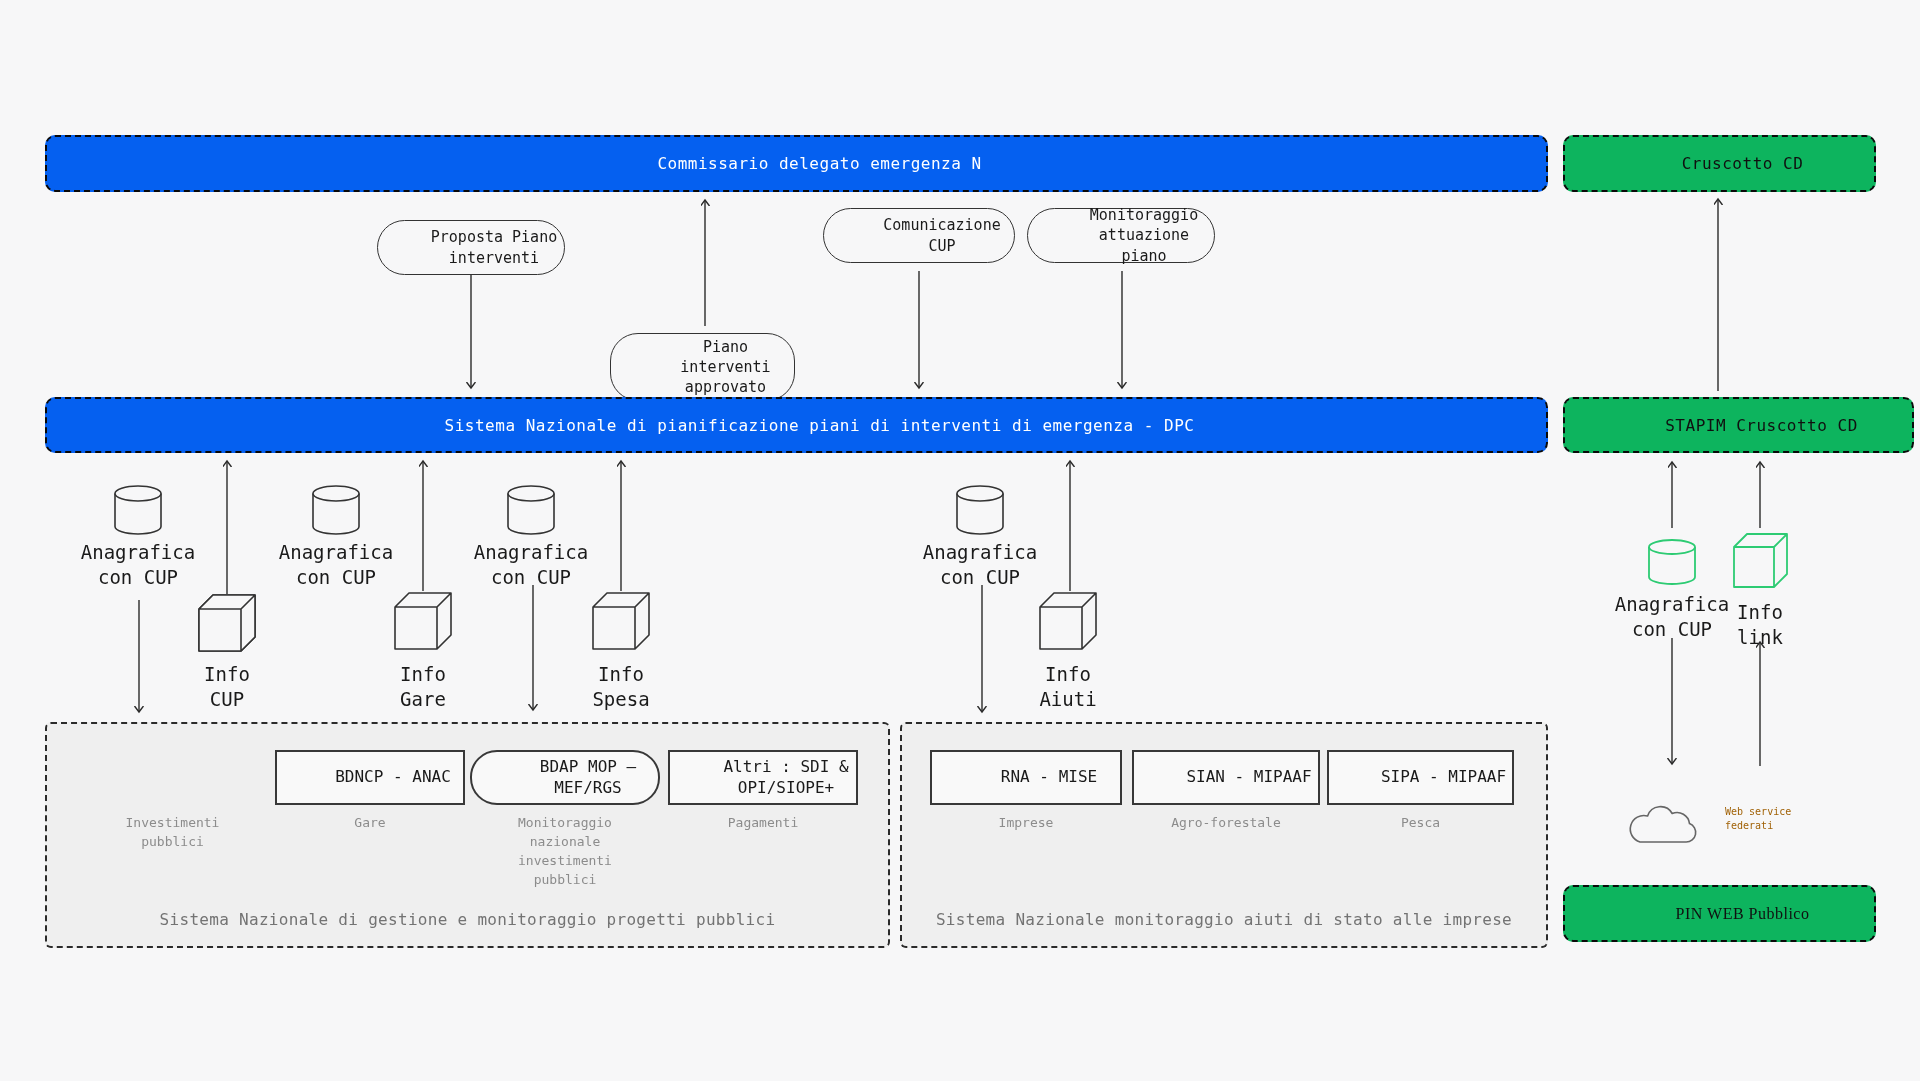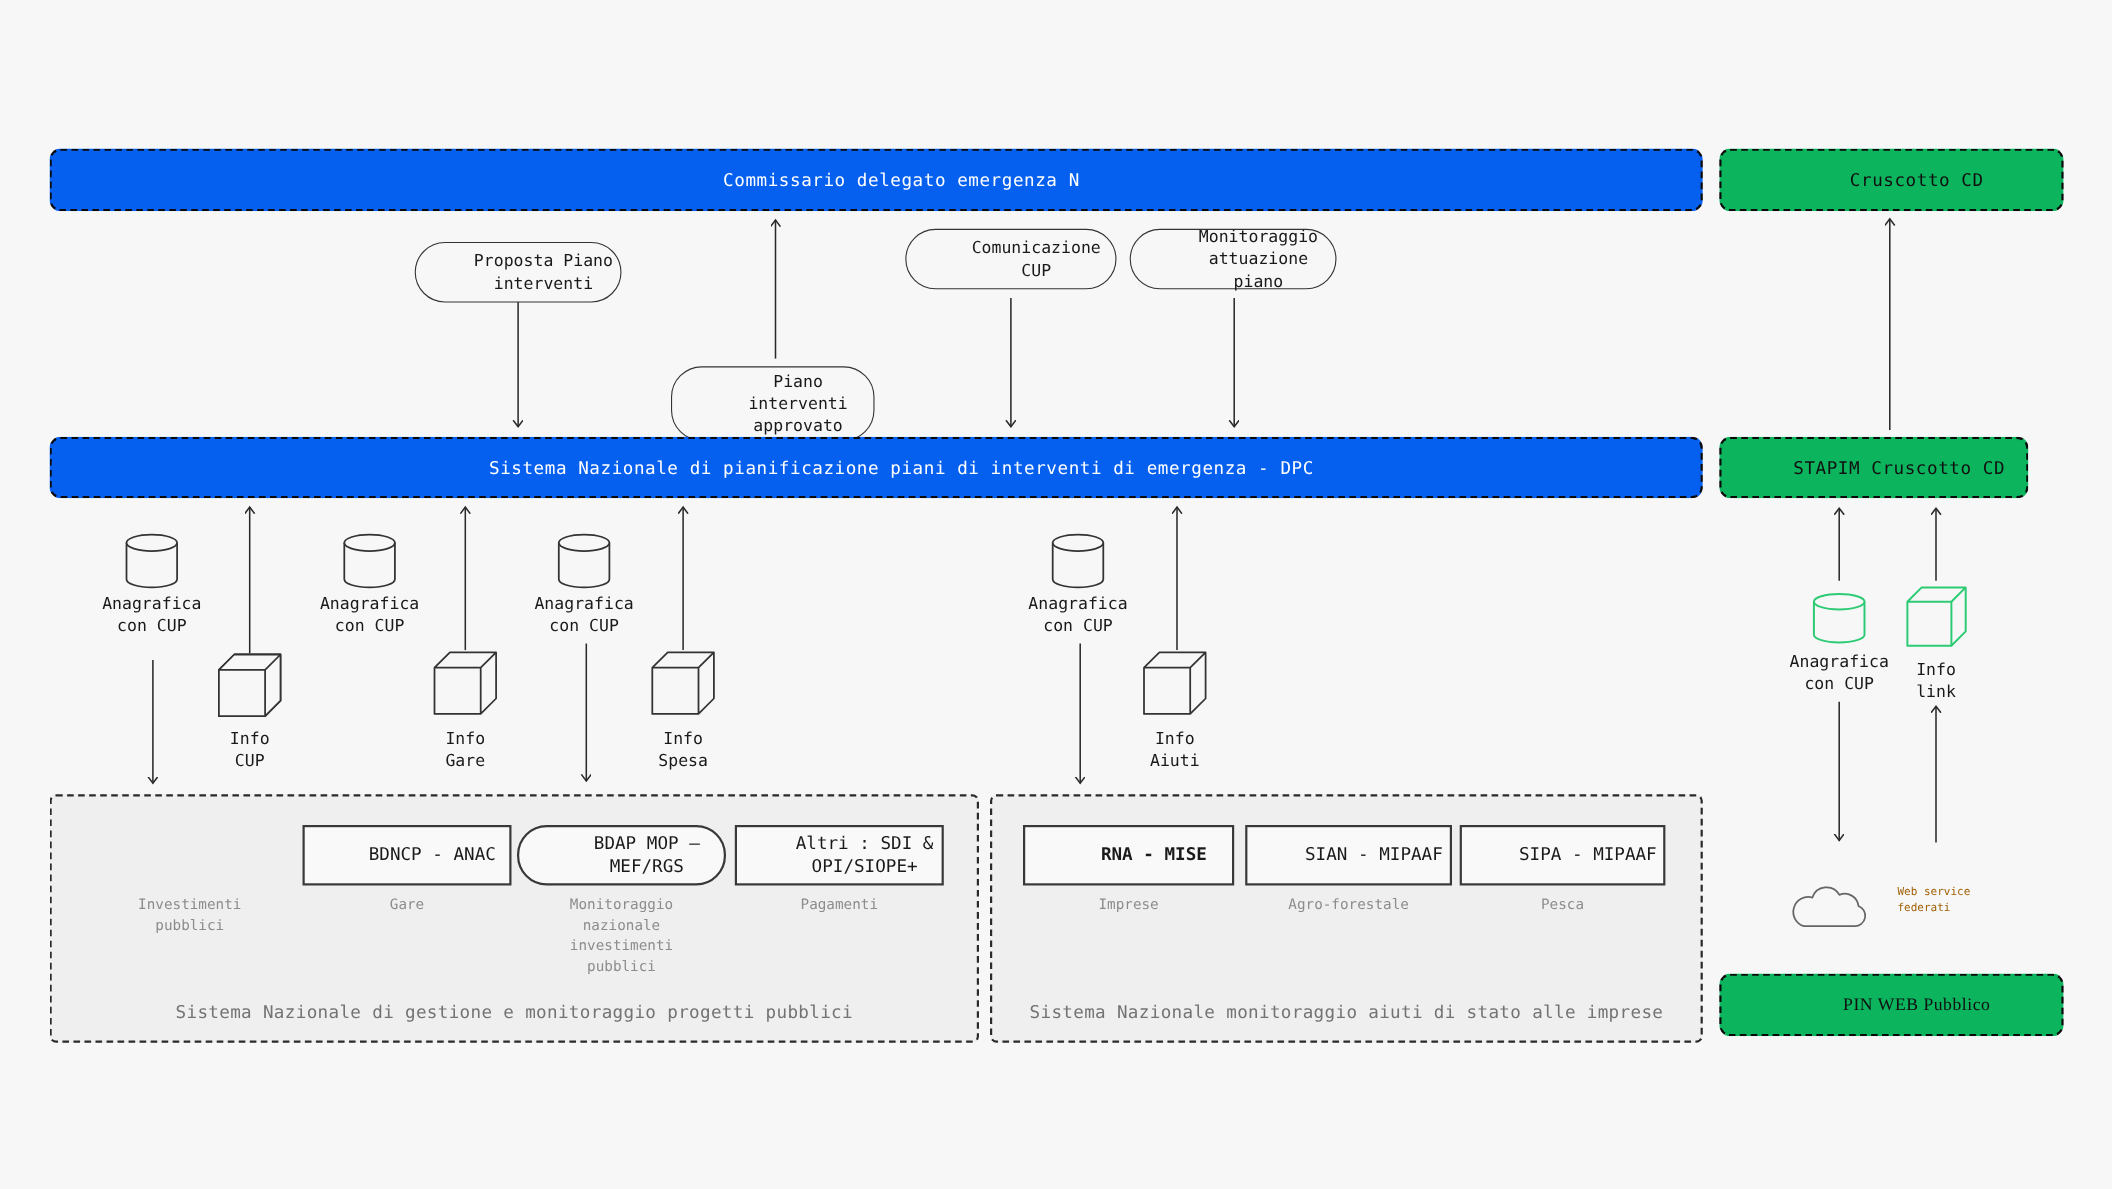--- a/index.html
+++ b/index.html
@@ -9,21 +9,21 @@
     overflow:hidden;
   }
   .overlay{position:absolute;left:0;top:0;z-index:1;}
   .node{position:absolute;z-index:2;box-sizing:border-box;display:flex;align-items:center;justify-content:center;text-align:center;white-space:pre-line;padding-left:46px;}
   .bar{background:#0560f0;border:2px dashed #0a0a0a;border-radius:10px;color:#fff;font-size:16px;letter-spacing:.5px;}
   .greenbox{background:#0db45e;border:2px dashed #0a0a0a;border-radius:10px;color:#101010;font-size:16px;letter-spacing:.5px;}
   .stadium{background:#f7f7f8;border:1.6px solid #333;border-radius:28px;font-size:15px;line-height:1.35;}
   .container{position:absolute;z-index:0;box-sizing:border-box;background:#efefef;border:2px dashed #2a2a2a;border-radius:6px;}
   .cell{background:#f9f9f9;border:2px solid #383838;font-size:16px;line-height:1.3;z-index:2;}
   .caption{position:absolute;z-index:2;color:#8c8c8c;font-size:13px;line-height:1.45;text-align:center;white-space:pre-line;}
-  .label{position:absolute;z-index:2;font-size:15px;line-height:1.3;text-align:center;white-space:pre-line;color:#1a1a1a;}
+  .label{position:absolute;z-index:2;font-size:19px;line-height:1.3;text-align:center;white-space:pre-line;color:#1a1a1a;}
   .boxtitle{position:absolute;z-index:2;font-size:16px;text-align:center;color:#737373;letter-spacing:.3px;}
   .ws-label{position:absolute;z-index:2;font-size:10px;line-height:1.35;text-align:left;white-space:pre-line;color:#a16207;margin-left:16px;}
 </style>
 </head>
 <body>
 
 <div class="canvas">
 
   <svg class="overlay" width="1920" height="1081">
     <defs>
@@ -119,21 +119,21 @@
   <div class="node stadium" style="left:377px;top:220px;width:188px;height:55px;">Proposta Piano
 interventi</div>
   <div class="node stadium" style="left:823px;top:208px;width:192px;height:55px;">Comunicazione
 CUP</div>
   <div class="node stadium" style="left:1027px;top:208px;width:188px;height:55px;">Monitoraggio
 attuazione piano</div>
   <div class="node stadium" style="left:610px;top:333px;width:185px;height:68px;">Piano interventi
 approvato</div>
 
   <div class="node bar" style="left:45px;top:397px;width:1503px;height:56px;">Sistema Nazionale di pianificazione piani di interventi di emergenza - DPC</div>
-  <div class="node greenbox" style="left:1563px;top:397px;width:281px;height:56px;">STAPIM Cruscotto CD</div>
+  <div class="node greenbox" style="left:1563px;top:397px;width:351px;height:56px;">STAPIM Cruscotto CD</div>
 
   <div class="label" style="left:68px;top:540px;width:140px;">Anagrafica
 con CUP</div>
   <div class="label" style="left:266px;top:540px;width:140px;">Anagrafica
 con CUP</div>
   <div class="label" style="left:461px;top:540px;width:140px;">Anagrafica
 con CUP</div>
   <div class="label" style="left:910px;top:540px;width:140px;">Anagrafica
 con CUP</div>
   <div class="label" style="left:167px;top:662px;width:120px;">Info
@@ -155,21 +155,21 @@
 pubblici</div>
   <div class="caption" style="left:275px;top:814px;width:190px;">Gare</div>
   <div class="caption" style="left:470px;top:814px;width:190px;">Monitoraggio
 nazionale
 investimenti
 pubblici</div>
   <div class="caption" style="left:668px;top:814px;width:190px;">Pagamenti</div>
   <div class="boxtitle" style="left:45px;top:910px;width:845px;">Sistema Nazionale di gestione e monitoraggio progetti pubblici</div>
 
   <div class="container" style="left:900px;top:722px;width:648px;height:226px;"></div>
-  <div class="node cell" style="left:930px;top:750px;width:192px;height:55px;font-weight:bold;">RNA - MISE</div>
+  <div class="node cell" style="left:930px;top:750px;width:192px;height:55px;">RNA - MISE</div>
   <div class="node cell" style="left:1132px;top:750px;width:188px;height:55px;">SIAN - MIPAAF</div>
   <div class="node cell" style="left:1327px;top:750px;width:187px;height:55px;">SIPA - MIPAAF</div>
   <div class="caption" style="left:930px;top:814px;width:192px;">Imprese</div>
   <div class="caption" style="left:1132px;top:814px;width:188px;">Agro-forestale</div>
   <div class="caption" style="left:1327px;top:814px;width:187px;">Pesca</div>
   <div class="boxtitle" style="left:900px;top:910px;width:648px;">Sistema Nazionale monitoraggio aiuti di stato alle imprese</div>
 
   <div class="label" style="left:1602px;top:592px;width:140px;">Anagrafica
 con CUP</div>
   <div class="label" style="left:1700px;top:600px;width:120px;">Info

